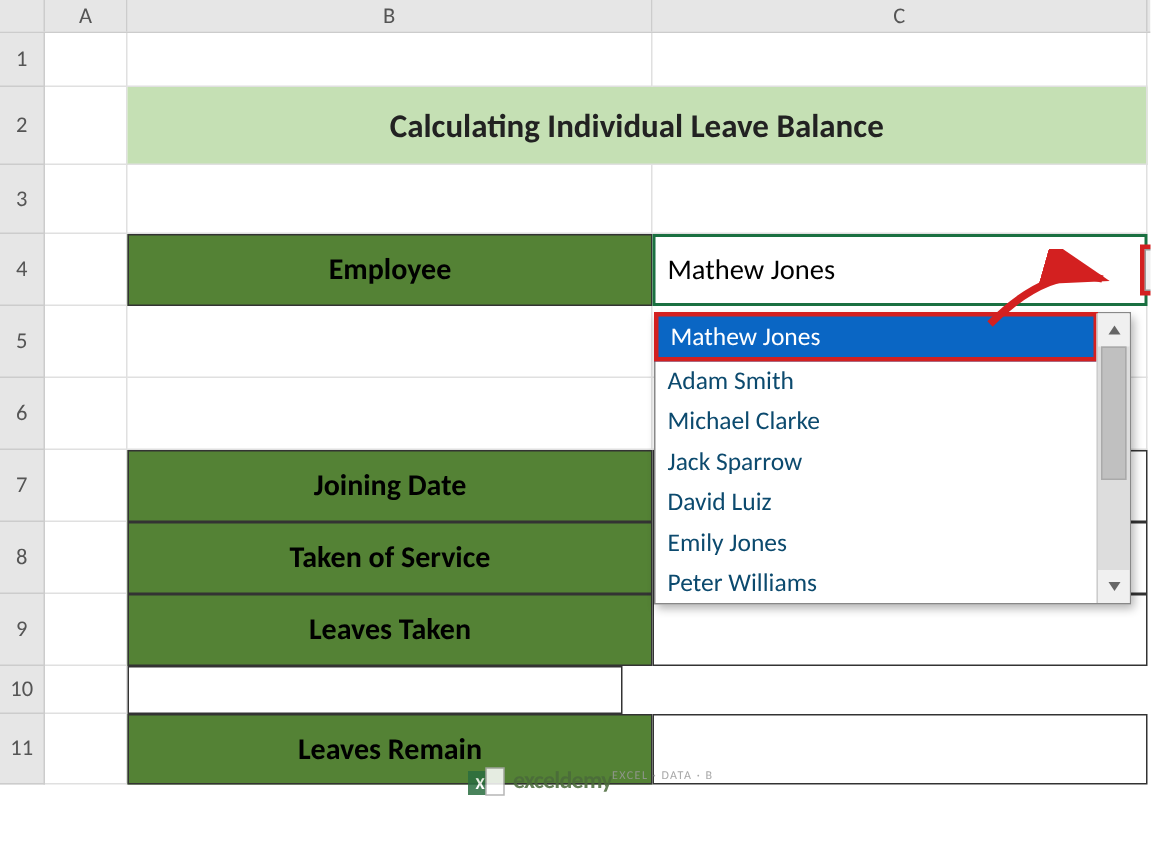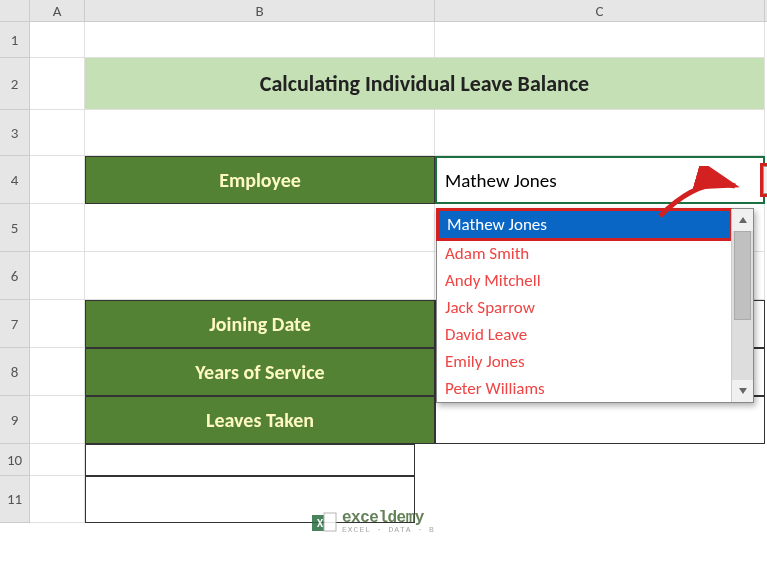--- a/index.html
+++ b/index.html
@@ -24,43 +24,43 @@
 .r4 { height: 48px; }
 .r5 { height: 48px; }
 .r6 { height: 48px; }
 .r7 { height: 48px; }
 .r8 { height: 48px; }
 .r9 { height: 48px; }
 .r10 { height: 32px; }
 .r11 { height: 47px; }
 
 .title-cell { background: #c5e0b4; display: flex; align-items: center; justify-content: center; font-size: 22px; font-weight: bold; color: #222; }
-.green-header { background: #548235; color: #fef9c3; font-weight: bold; font-size: 20px; display: flex; align-items: center; justify-content: center; border: 1px solid #333; }
+.green-header { background: #548235; color: #000000; font-weight: bold; font-size: 20px; display: flex; align-items: center; justify-content: center; border: 1px solid #333; }
 .value-cell { border: 1px solid #333; background: #fff; display: flex; align-items: center; padding-left: 8px; font-size: 19px; }
 .selected-cell { border: 2px solid #1a7041; position: relative; }
 
 .dropdown-btn-wrap { position: absolute; right: -28px; top: 50%; transform: translateY(-50%); width: 28px; height: 28px; }
 .red-box { border: 3px solid #d32020; position: absolute; inset: -3px; }
 .dropdown-btn { width: 100%; height: 100%; background: #efefef; border: 1px solid #999; display: flex; align-items: center; justify-content: center; }
 
 .dropdown-list { position: absolute; left: 436px; top: 208px; width: 318px; background: #fff; border: 1px solid #888; box-shadow: 2px 3px 6px rgba(0,0,0,0.3); z-index: 10; }
 .dropdown-inner { display: flex; }
 .dropdown-items { flex: 1; }
-.dropdown-item { padding: 3px 8px; font-size: 17px; color: #ef4444; cursor: pointer; }
+.dropdown-item { padding: 3px 8px; font-size: 17px; color: #0c4a6e; cursor: pointer; }
 .dropdown-item.highlight { background: #0a66c4; color: #fff; border: 3px solid #d32020; margin: -1px; }
 .dropdown-scroll { width: 22px; background: #f0f0f0; border-left: 1px solid #ccc; display: flex; flex-direction: column; justify-content: space-between; }
 .scroll-arrow { height: 22px; display: flex; align-items: center; justify-content: center; background: #f0f0f0; }
 .scroll-track { flex: 1; background: #ddd; position: relative; }
 .scroll-thumb { position: absolute; top: 0; left: 2px; right: 2px; height: 60%; background: #c0c0c0; border: 1px solid #aaa; }
 
 .red-arrow { position: absolute; left: 650px; top: 166px; z-index: 20; }
 
 .watermark { position: absolute; left: 310px; top: 510px; z-index: 5; opacity: 0.85; display: flex; align-items: center; gap: 4px; font-size: 12px; color: #5a7a4a; }
 .watermark .wm-icon { width: 28px; height: 22px; }
-.watermark .wm-text { display: flex; flex-direction: column; line-height: 1; font-family: Liberation Mono, monospace; }
+.watermark .wm-text { display: flex; flex-direction: row; line-height: 1; }
 .watermark .wm-main { font-weight: bold; font-size: 16px; color: #4a6a3a; letter-spacing: -0.5px; }
 .watermark .wm-sub { font-size: 8px; color: #999; letter-spacing: 1px; }
 </style>
 </head>
 <body>
 
 <div class="grid">
 
   <div class="col-header-row">
     <div class="corner"></div>
@@ -121,53 +121,54 @@
   <div class="body-row r7">
     <div class="row-header">7</div>
     <div class="cell col-A"></div>
     <div class="cell col-B green-header">Joining Date</div>
     <div class="cell col-C value-cell"></div>
   </div>
 
   <div class="body-row r8">
     <div class="row-header">8</div>
     <div class="cell col-A"></div>
-    <div class="cell col-B green-header">Years of Service</div>
+    <div class="cell col-B green-header">Taken of Service</div>
     <div class="cell col-C value-cell"></div>
   </div>
 
   <div class="body-row r9">
     <div class="row-header">9</div>
     <div class="cell col-A"></div>
     <div class="cell col-B green-header">Leaves Taken</div>
     <div class="cell col-C value-cell"></div>
   </div>
 
   <div class="body-row r10">
     <div class="row-header">10</div>
     <div class="cell col-A"></div>
     <div class="cell col-C value-cell"></div>
   </div>
 
   <div class="body-row r11">
     <div class="row-header">11</div>
     <div class="cell col-A"></div>
+    <div class="cell col-B green-header">Leaves Remain</div>
     <div class="cell col-C value-cell"></div>
   </div>
 
 </div>
 
 <div class="dropdown-list">
   <div class="dropdown-inner">
     <div class="dropdown-items">
       <div class="dropdown-item highlight">Mathew Jones</div>
       <div class="dropdown-item">Adam Smith</div>
-      <div class="dropdown-item">Andy Mitchell</div>
+      <div class="dropdown-item">Michael Clarke</div>
       <div class="dropdown-item">Jack Sparrow</div>
-      <div class="dropdown-item">David Leave</div>
+      <div class="dropdown-item">David Luiz</div>
       <div class="dropdown-item">Emily Jones</div>
       <div class="dropdown-item">Peter Williams</div>
     </div>
     <div class="dropdown-scroll">
       <div class="scroll-arrow">
         <svg width="10" height="10" viewBox="0 0 10 10">
             <path d="M5 2 L9 8 L1 8 Z" fill="#666"></path>
           </svg>
       </div>
       <div class="scroll-track">

